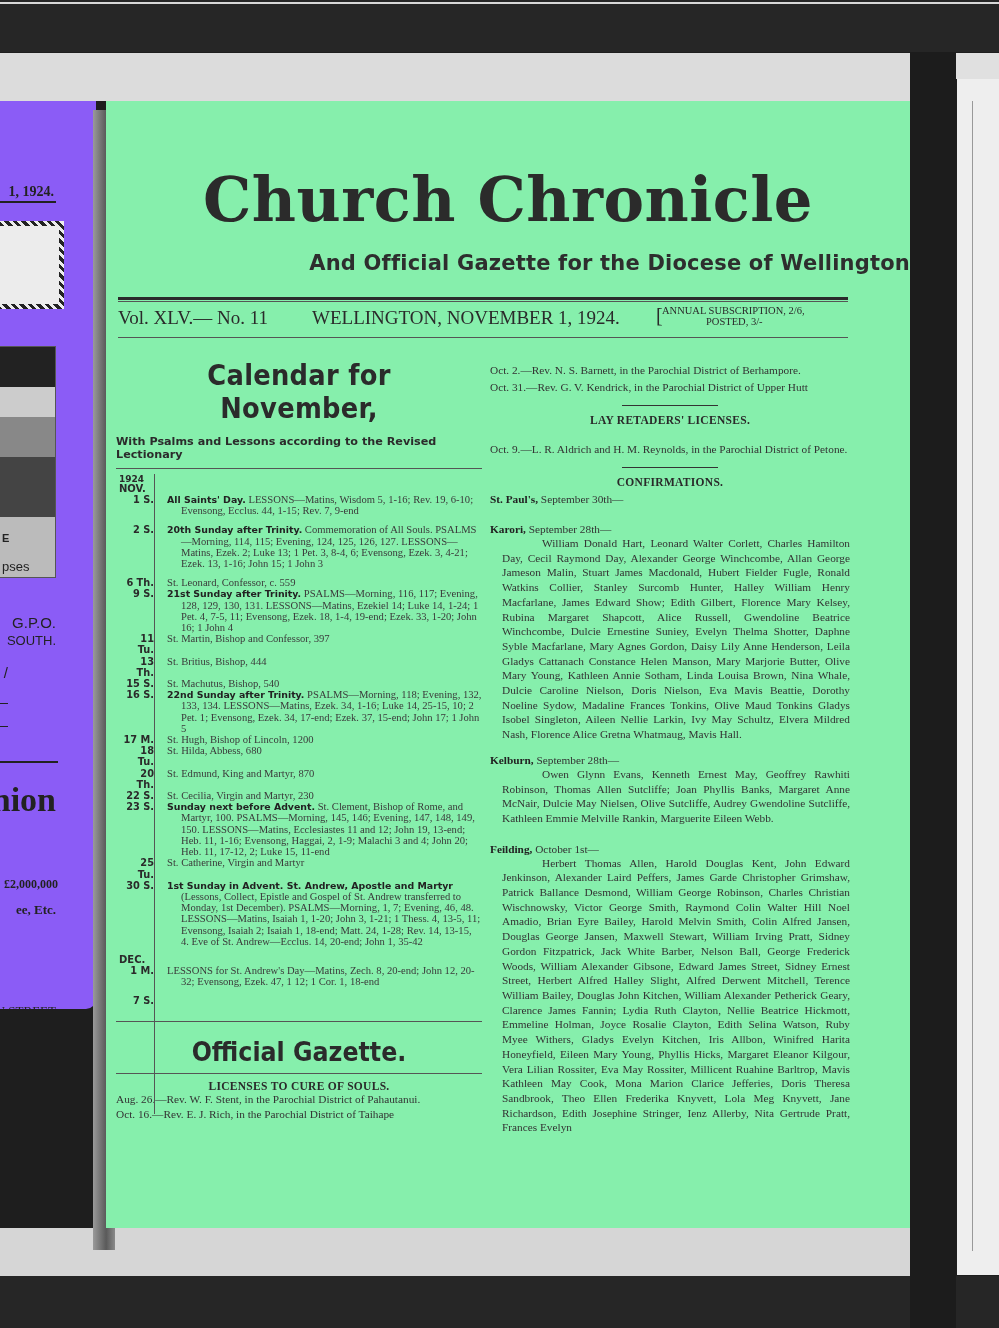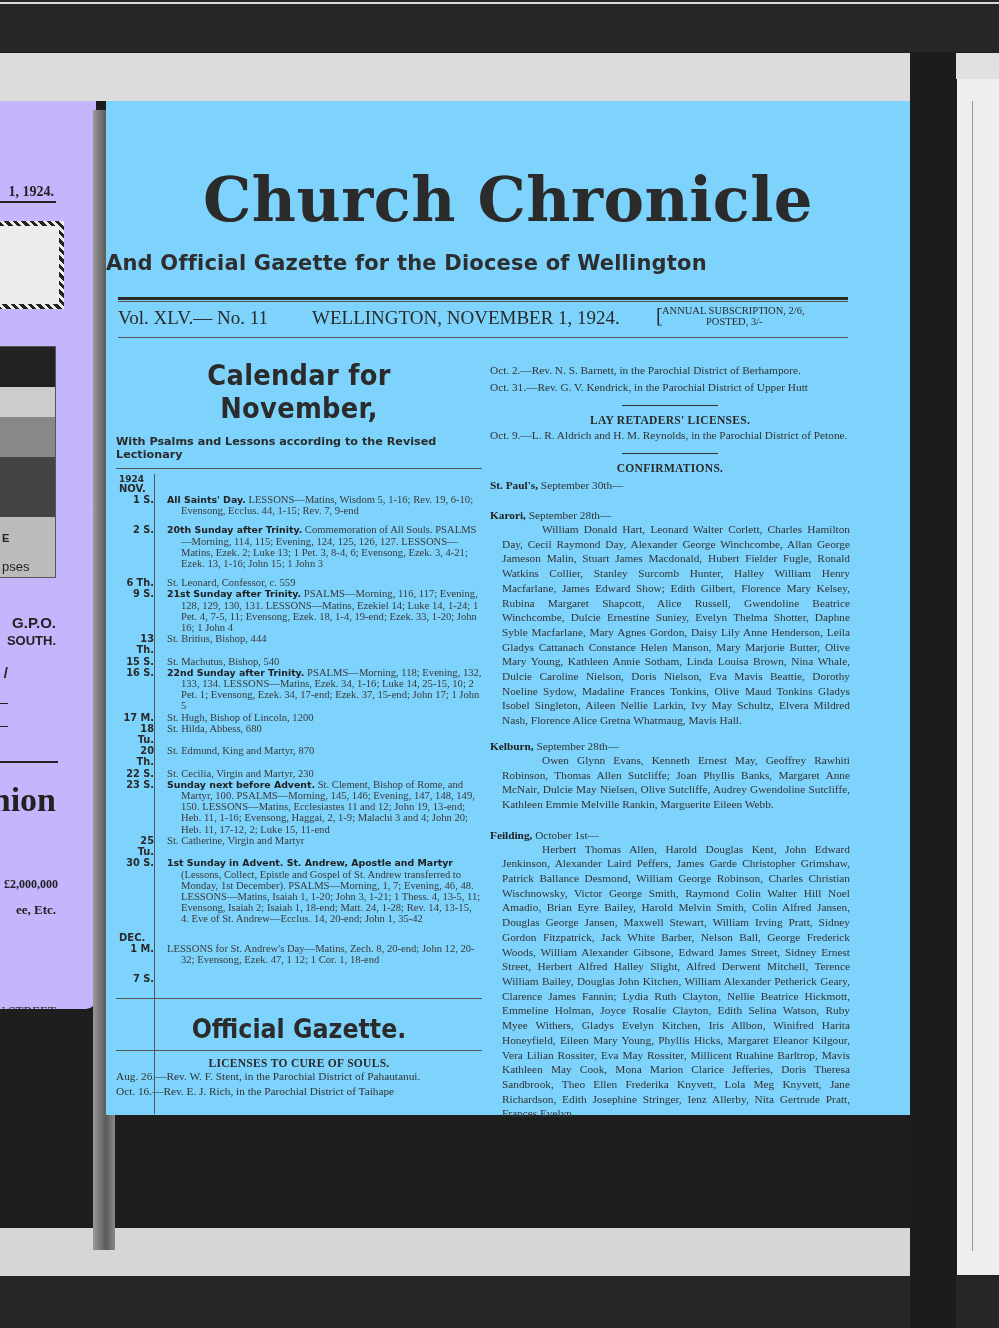--- a/index.html
+++ b/index.html
@@ -14,59 +14,59 @@
   .backdrop-top::before { content: ""; position: absolute; left: 0; top: 2px; width: 999px; height: 2px; background: #d8d8d8; }
   .backdrop-strip { position: absolute; left: 0; top: 53px; width: 920px; height: 48px; background: #dcdcdc; }
   .backdrop-strip2 { position: absolute; left: 955px; top: 53px; width: 44px; height: 26px; background: #e0e0e0; }
   .backdrop-bottom { position: absolute; left: 0; top: 1276px; width: 999px; height: 52px; background: #262626; }
   .table-edge { position: absolute; left: 0; top: 1228px; width: 910px; height: 50px; background: #d6d6d6; }
   .dark-post { position: absolute; left: 910px; top: 52px; width: 46px; height: 1276px; background: #1c1c1c; }
 
   
   .left-page {
     position: absolute; left: 0; top: 101px; width: 96px; height: 908px;
-    background: #c4b5fd; border-bottom-right-radius: 10px; overflow: hidden;
+    background: #8b5cf6; border-bottom-right-radius: 10px; overflow: hidden;
   }
   .gutter { position: absolute; left: 93px; top: 110px; width: 22px; height: 1140px;
     background: linear-gradient(90deg, #9a9a9a, #5a5a5a 60%, #8a8a8a); }
   .lp-text { position: absolute; right: 40px; white-space: nowrap; font-size: 13px; color: #222; text-align: right; }
   .lp-text.date { top: 83px; font-weight: bold; font-size: 14px; right: 42px; }
   .lp-rule { position: absolute; left: 0; width: 56px; height: 2px; background: #222; }
   .lp-box {
     position: absolute; left: -10px; top: 120px; width: 64px; height: 78px;
     border: 5px solid transparent;
     background:
       repeating-linear-gradient(45deg, #222 0 3px, #ececec 3px 6px) border-box;
   }
   .lp-box-inner { position: absolute; inset: 0; background: #ececec; }
   .lp-photo {
     position: absolute; left: -2px; top: 245px; width: 56px; height: 230px;
     background: linear-gradient(180deg, #222 0 40px, #ccc 40px 70px, #888 70px 110px, #444 110px 170px, #bbb 170px 230px);
     border: 1px solid #555;
   }
   .lp-photo-label { position: absolute; left: 2px; font-family: "Liberation Sans", sans-serif; font-size: 11px; color: #222; }
-  .lp-sans { font-family: "Liberation Sans", sans-serif; font-size: 15px; font-weight: bold; }
+  .lp-sans { font-family: "Liberation Sans", sans-serif; font-size: 15px; }
   .lp-big { font-weight: bold; font-size: 34px; right: 40px; }
 
   
   .right-page { position: absolute; left: 957px; top: 79px; width: 42px; height: 1196px; background: #eeeeee; }
   .right-page-line { position: absolute; left: 15px; top: 22px; width: 1px; height: 1150px; background: #999; }
 
   
   .page {
-    position: absolute; left: 106px; top: 101px; width: 804px; height: 1014px;
-    background: #7dd3fc;
+    position: absolute; left: 106px; top: 101px; width: 804px; height: 1127px;
+    background: #86efac;
   }
   .masthead-title {
     position: absolute; left: 0; width: 804px; top: 62px; text-align: center;
     font-family: "DejaVu Serif", serif; font-weight: bold; font-size: 62px; letter-spacing: 0.5px;
     color: #2b2b2b; transform: scaleX(0.98);
   }
   .masthead-sub {
-    position: absolute; left: 0; width: 804px; top: 150px; text-align: left;
+    position: absolute; left: 0; width: 804px; top: 150px; text-align: right;
     font-family: "DejaVu Sans", sans-serif; font-weight: bold; font-size: 21px; color: #2e2e2e;
     letter-spacing: 0.2px;
   }
   .rule-thick { position: absolute; left: 12px; width: 730px; height: 3px; background: #2b2b2b; }
   .rule-thin { position: absolute; left: 12px; width: 730px; height: 1px; background: #555; }
   .issue-line {
     position: absolute; left: 12px; top: 204px; width: 730px; height: 26px;
     font-family: "Liberation Serif", serif; color: #2a2a2a;
   }
   .issue-vol { position: absolute; left: 0; top: 2px; font-size: 19px; }
@@ -199,20 +199,26 @@
             <span class="hang">St. Leonard, Confessor, c. 559</span>
           </div>
       </div>
       <div class="cal-row">
         <div class="cal-date">9 S.</div>
         <div class="cal-desc">
             <span class="hang"><b>21st Sunday after Trinity.</b> <span>PSALMS—Morning, 116, 117; Evening, 128, 129, 130, 131. LESSONS—Matins, Ezekiel 14; Luke 14, 1-24; 1 Pet. 4, 7-5, 11; Evensong, Ezek. 18, 1-4, 19-end; Ezek. 33, 1-20; John 16; 1 John 4</span></span>
           </div>
       </div>
       <div class="cal-row">
+        <div class="cal-date">11 Tu.</div>
+        <div class="cal-desc">
+            <span class="hang">St. Martin, Bishop and Confessor, 397</span>
+          </div>
+      </div>
+      <div class="cal-row">
         <div class="cal-date">13 Th.</div>
         <div class="cal-desc">
             <span class="hang">St. Britius, Bishop, 444</span>
           </div>
       </div>
       <div class="cal-row">
         <div class="cal-date">15 S.</div>
         <div class="cal-desc">
             <span class="hang">St. Machutus, Bishop, 540</span>
           </div>
@@ -287,21 +293,21 @@
     <div class="sec-head" style="margin-top:6px">LICENSES TO CURE OF SOULS.</div>
     <div class="entry">Aug. 26.—Rev. W. F. Stent, in the Parochial District of Pahautanui.</div>
     <div class="entry">Oct. 16.—Rev. E. J. Rich, in the Parochial District of Taihape</div>
   </div>
 
   <div class="col-right">
     <div class="entry" style="margin-top:12px">Oct. 2.—Rev. N. S. Barnett, in the Parochial District of Berhampore.</div>
     <div class="entry" style="margin-top:2px">Oct. 31.—Rev. G. V. Kendrick, in the Parochial District of Upper Hutt</div>
     <div class="short-rule"></div>
     <div class="sec-head">LAY RETADERS' LICENSES.</div>
-    <div class="entry" style="margin-top:2px">Oct. 9.—L. R. Aldrich and H. M. Reynolds, in the Parochial District of Petone.</div>
+    <div class="entry" style="margin-top:16px">Oct. 9.—L. R. Aldrich and H. M. Reynolds, in the Parochial District of Petone.</div>
     <div class="short-rule"></div>
     <div class="sec-head">CONFIRMATIONS.</div>
 
     <div class="place" style="margin-top:4px">
       <b>St. Paul's,</b>
       <span>September 30th—</span>
     </div>
 
     <div class="place" style="margin-top:16px">
       <b>Karori,</b>

